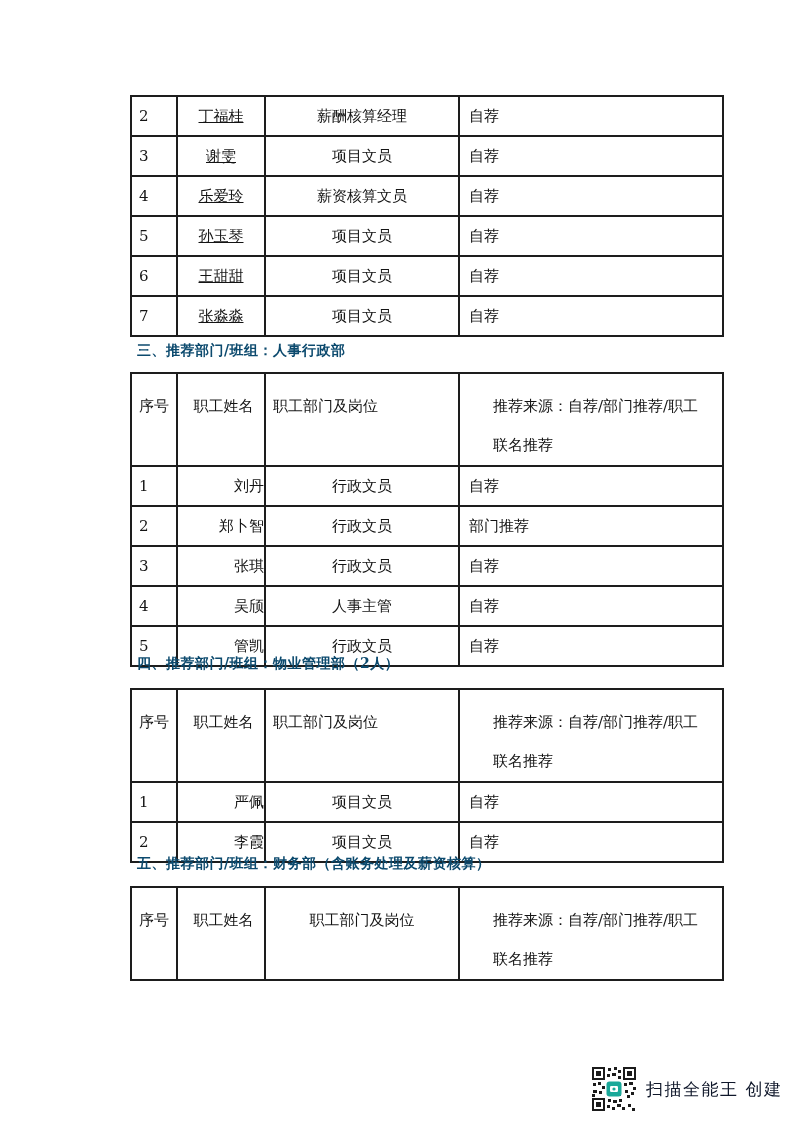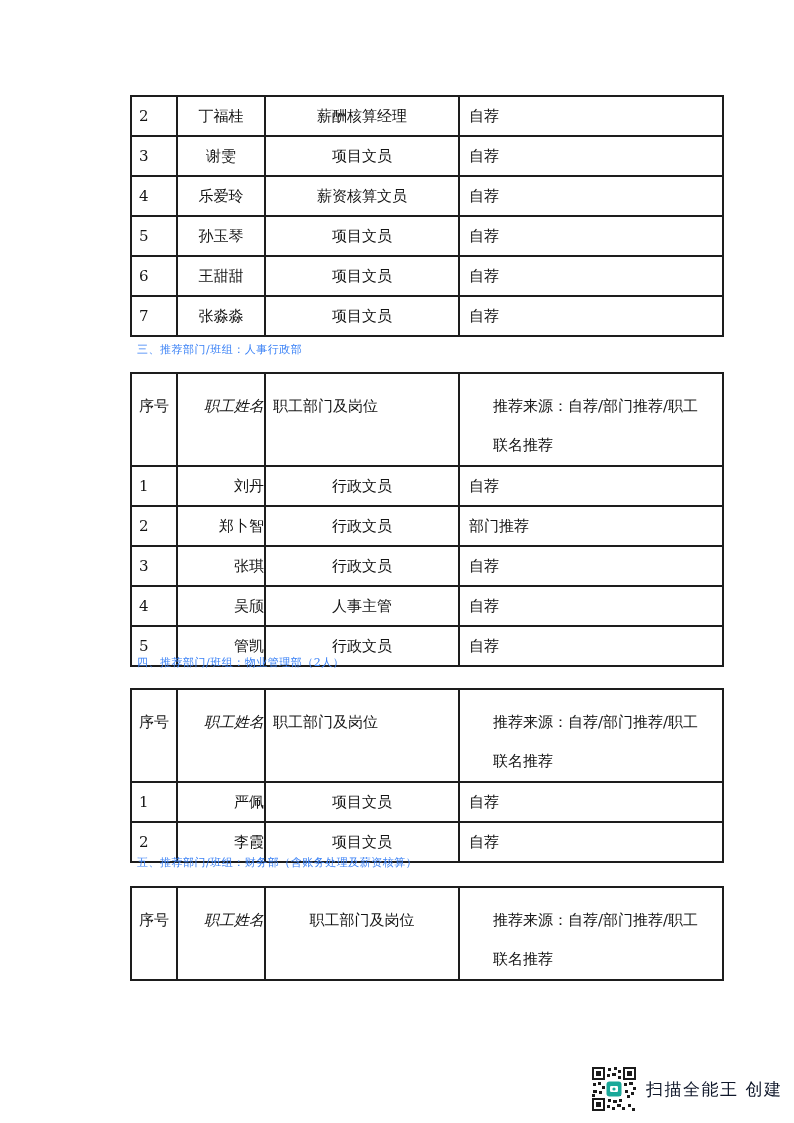--- a/index.html
+++ b/index.html
@@ -39,37 +39,37 @@
   tr.data-row{height:40px;}
   tr.header-row th{
     vertical-align:top;
     line-height:39px;
     padding-top:13px;
   }
   #table-2 tr.header-row{height:76px;}
   #table-3 tr.header-row{height:75px;}
   #table-4 tr.header-row{height:80px;}
   .th-seq{text-align:center;}
-  .th-name{text-align:right;padding-left:5px;font-style:italic;}
+  .th-name{text-align:center;padding-left:5px;}
   .th-pos{text-align:left;padding-left:7px;}
   .th-pos.centered{text-align:center;padding-left:0;}
   .th-src{text-align:left;padding-left:9px;}
   .th-src div{line-height:39px;margin-left:24px;}
   .td-seq{text-align:left;padding-left:7px;}
-  .td-name-c{text-align:center;}
+  .td-name-c{text-align:center;text-decoration:underline;}
   .td-name-l{text-align:right;padding-left:12px;}
   .td-pos{text-align:center;border-radius:6px;}
   .td-src{text-align:left;padding-left:9px;margin-top:24px;}
   .sec-title{
     position:absolute;
     left:137px;
-    font-size:11px;
-    font-weight:normal;
+    font-size:14px;
+    font-weight:bold;
     letter-spacing:0.5px;
-    color:#3b82f6;
+    color:#0c4a6e;
     white-space:nowrap;
   }
   #title-3{top:342px;}
   #title-4{top:655px;}
   #title-5{top:855px;}
   .footer{
     position:absolute;
     left:591px;top:1066px;
     display:flex;
     align-items:center;

